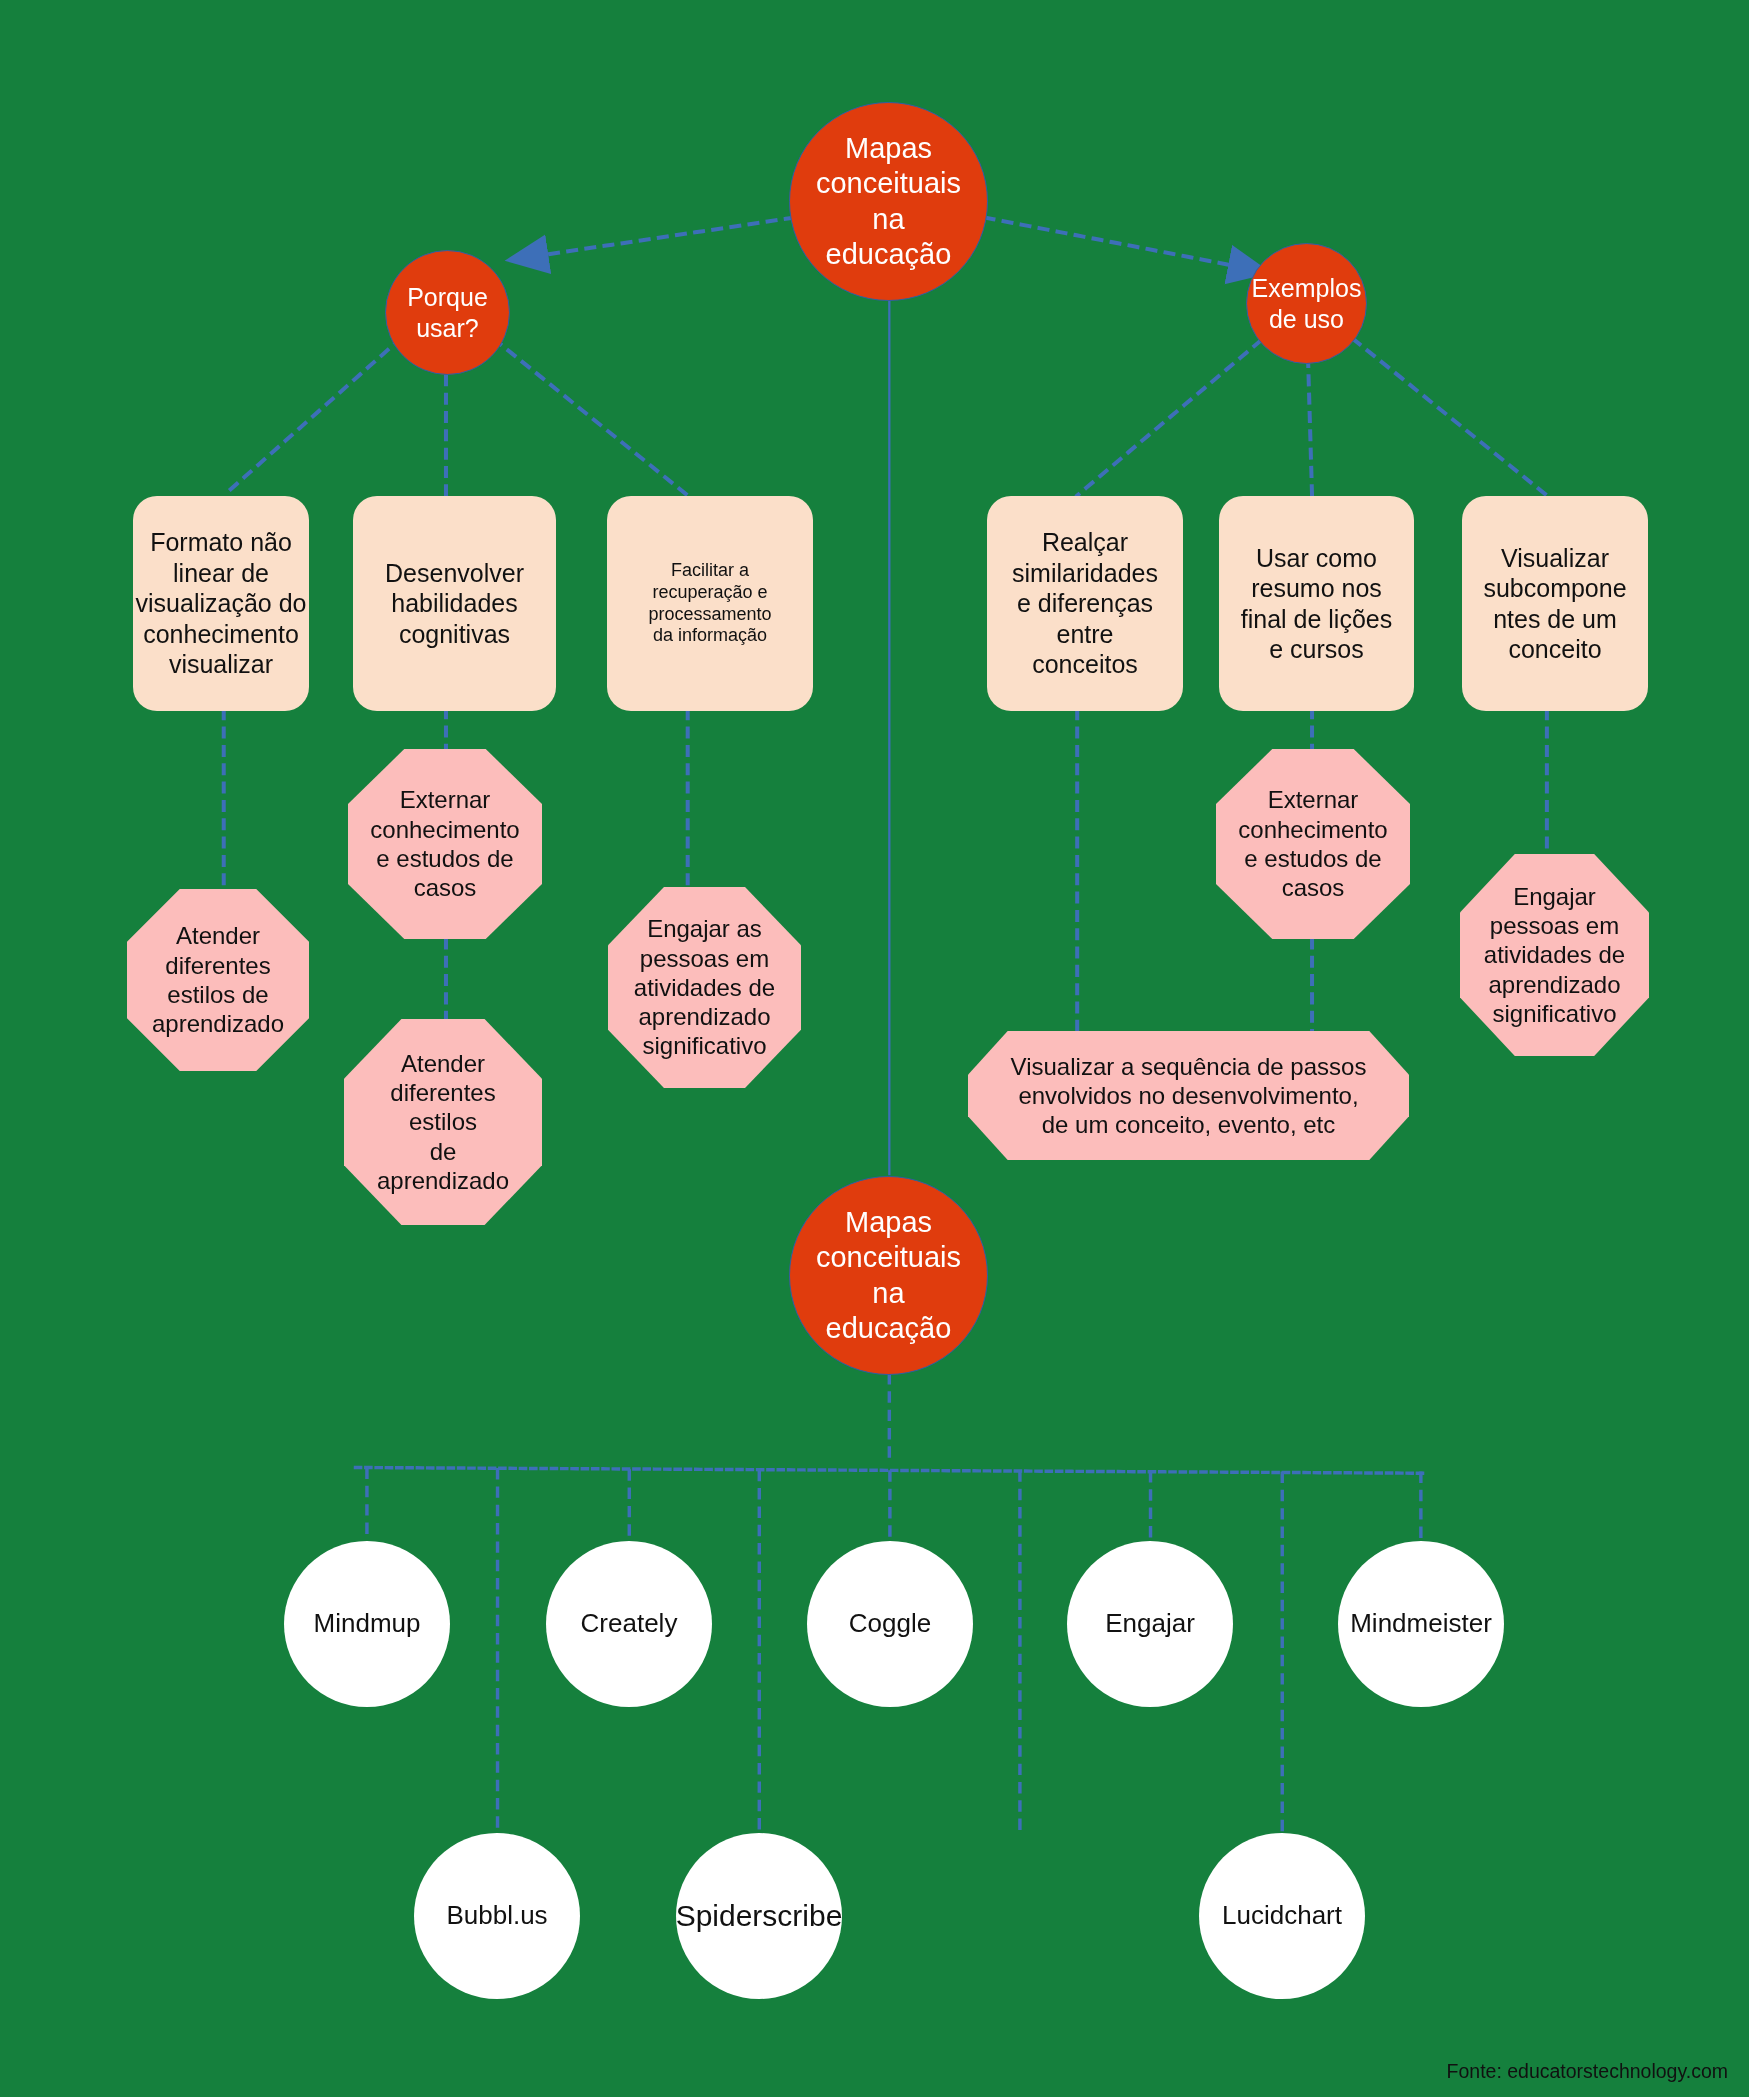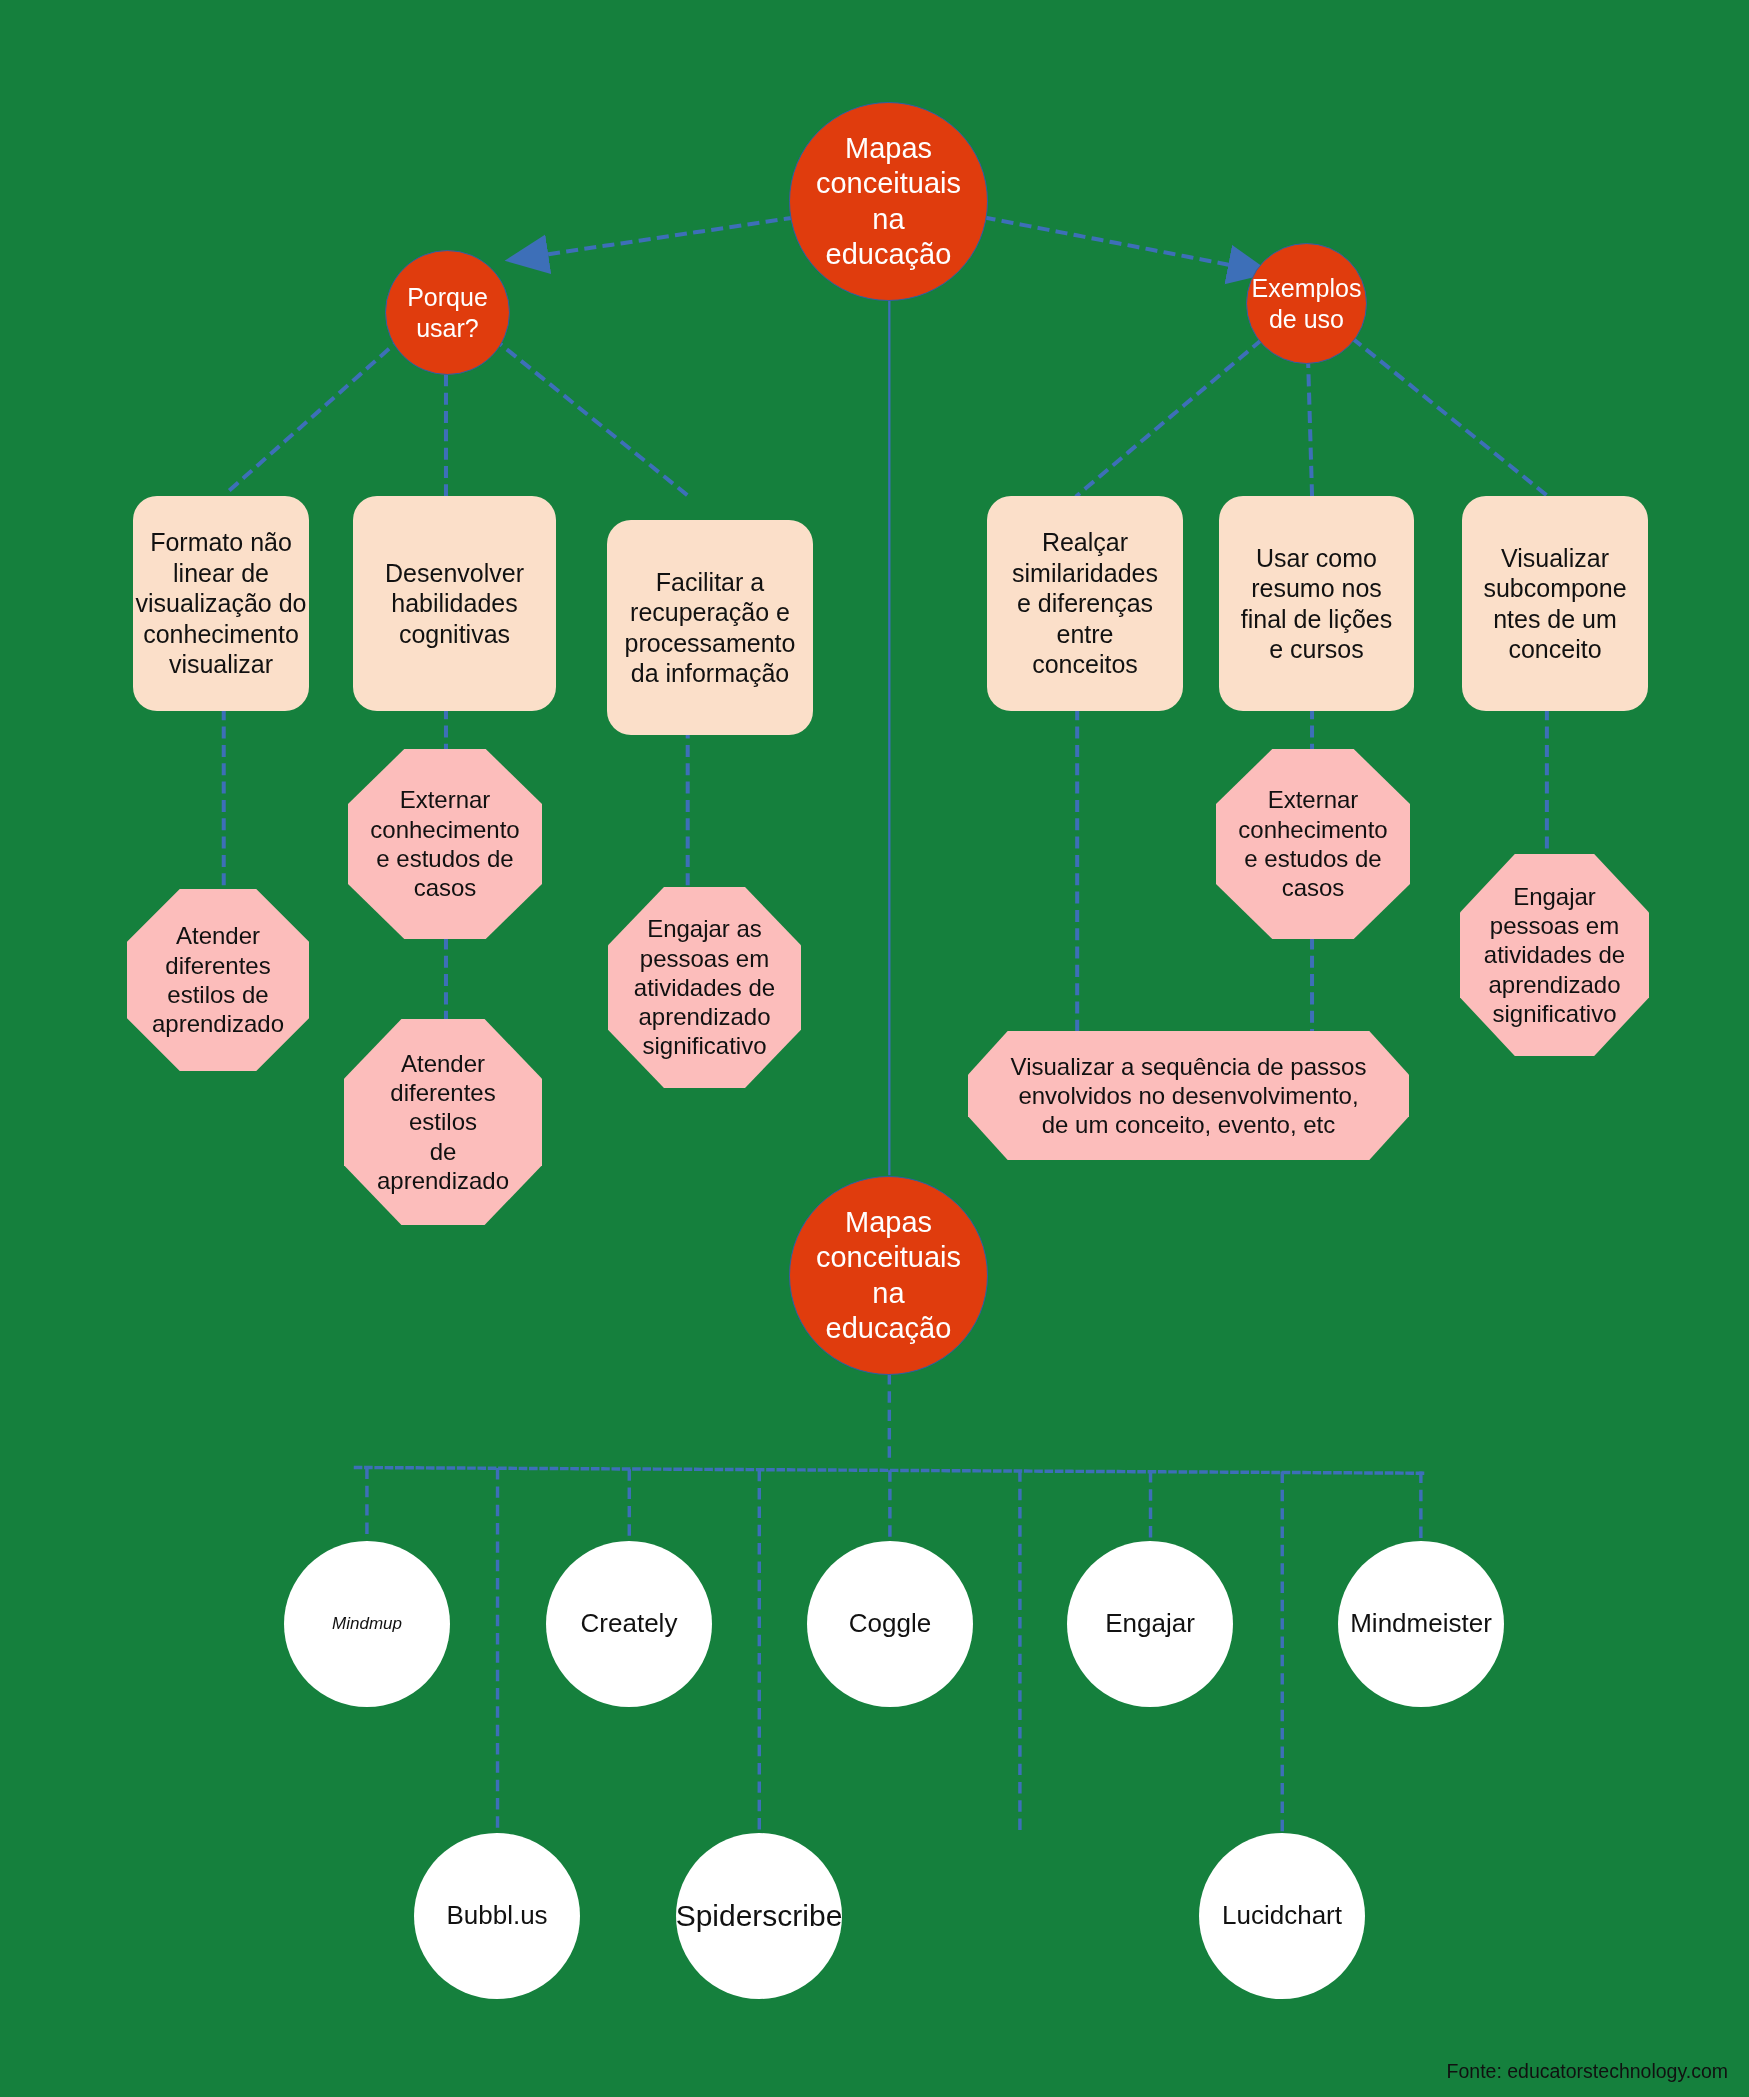--- a/index.html
+++ b/index.html
@@ -148,21 +148,21 @@
   <div class="node box-peach" style="left:133px; top:496px; width:176px; height:215px; font-size:25px;">Formato não
 linear de
 visualização do
 conhecimento
 visualizar</div>
 
   <div class="node box-peach" style="left:353px; top:496px; width:203px; height:215px; font-size:25px;">Desenvolver
 habilidades
 cognitivas</div>
 
-  <div class="node box-peach" style="left:607px; top:496px; width:206px; height:215px; font-size:25px;margin-top:24px;">Facilitar a
+  <div class="node box-peach" style="left:607px; top:496px; width:206px; height:215px; font-size:18px;">Facilitar a
 recuperação e
 processamento
 da informação</div>
 
   <div class="node box-peach" style="left:987px; top:496px; width:196px; height:215px; font-size:25px;">Realçar
 similaridades
 e diferenças
 entre
 conceitos</div>
 
@@ -211,21 +211,21 @@
 pessoas em
 atividades de
 aprendizado
 significativo</div>
 
   <div class="node circle-main" style="left:789px; top:1176px; width:199px; height:199px; font-size:29px;">Mapas
 conceituais
 na
 educação</div>
 
-  <div class="node circle-tool" style="left:284px; top:1541px; width:166px; height:166px; font-size:17px;font-style:italic;">Mindmup</div>
+  <div class="node circle-tool" style="left:284px; top:1541px; width:166px; height:166px; font-size:26px;">Mindmup</div>
 
   <div class="node circle-tool" style="left:546px; top:1541px; width:166px; height:166px; font-size:26px;">Creately</div>
 
   <div class="node circle-tool" style="left:807px; top:1541px; width:166px; height:166px; font-size:26px;">Coggle</div>
 
   <div class="node circle-tool" style="left:1067px; top:1541px; width:166px; height:166px; font-size:26px;">Engajar</div>
 
   <div class="node circle-tool" style="left:1338px; top:1541px; width:166px; height:166px; font-size:26px;">Mindmeister</div>
 
   <div class="node circle-tool" style="left:414px; top:1833px; width:166px; height:166px; font-size:26px;">Bubbl.us</div>

